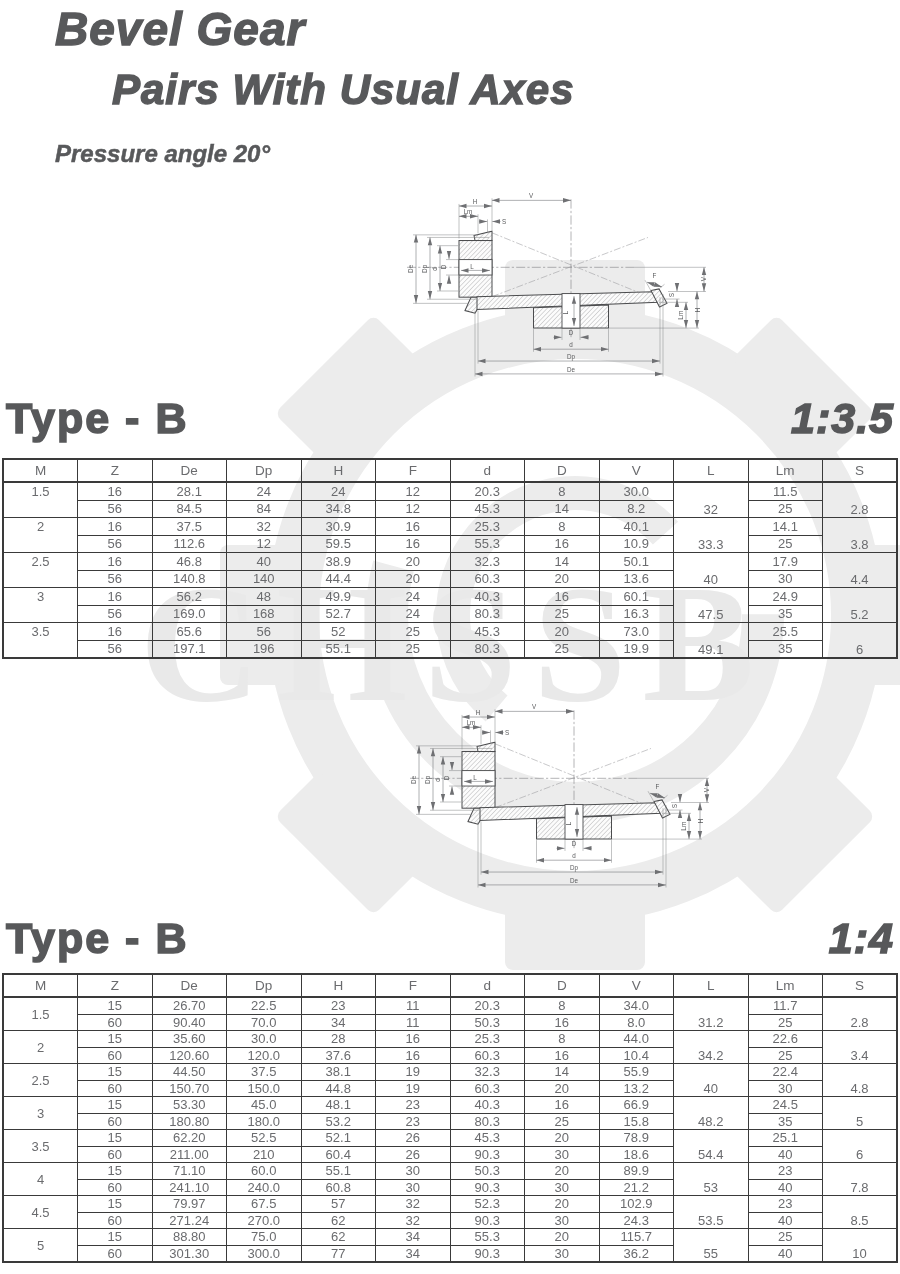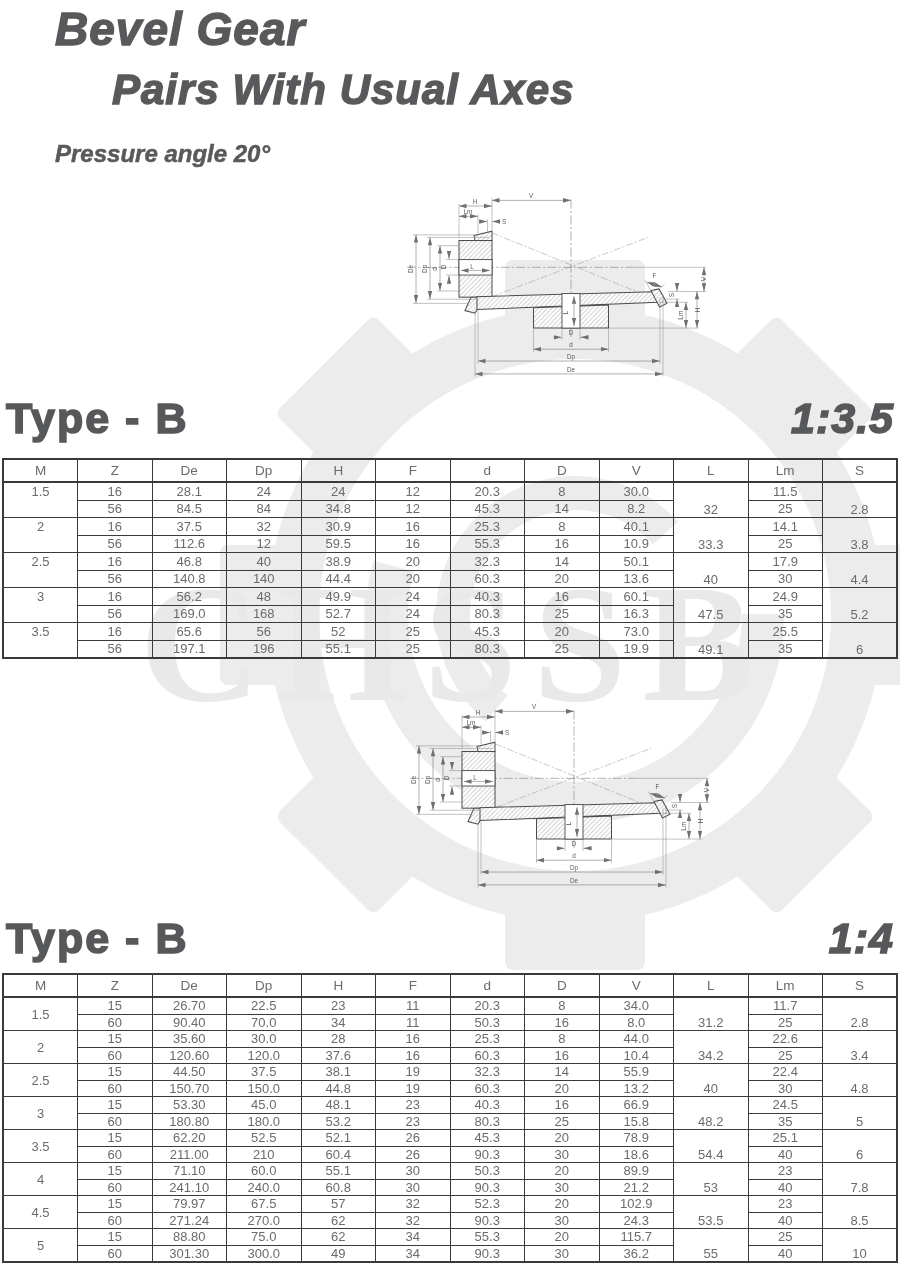--- a/index.html
+++ b/index.html
@@ -675,21 +675,21 @@
           <td>20</td>
           <td>115.7</td>
           <td class="ls-cell" rowspan="2">55</td>
           <td>25</td>
           <td class="ls-cell" rowspan="2">10</td>
         </tr>
         <tr>
           <td>60</td>
           <td>301.30</td>
           <td>300.0</td>
-          <td>49</td>
+          <td>77</td>
           <td>34</td>
           <td>90.3</td>
           <td>30</td>
           <td>36.2</td>
           <td>40</td>
         </tr>
       </tbody>
   </table>
 </main>
 

